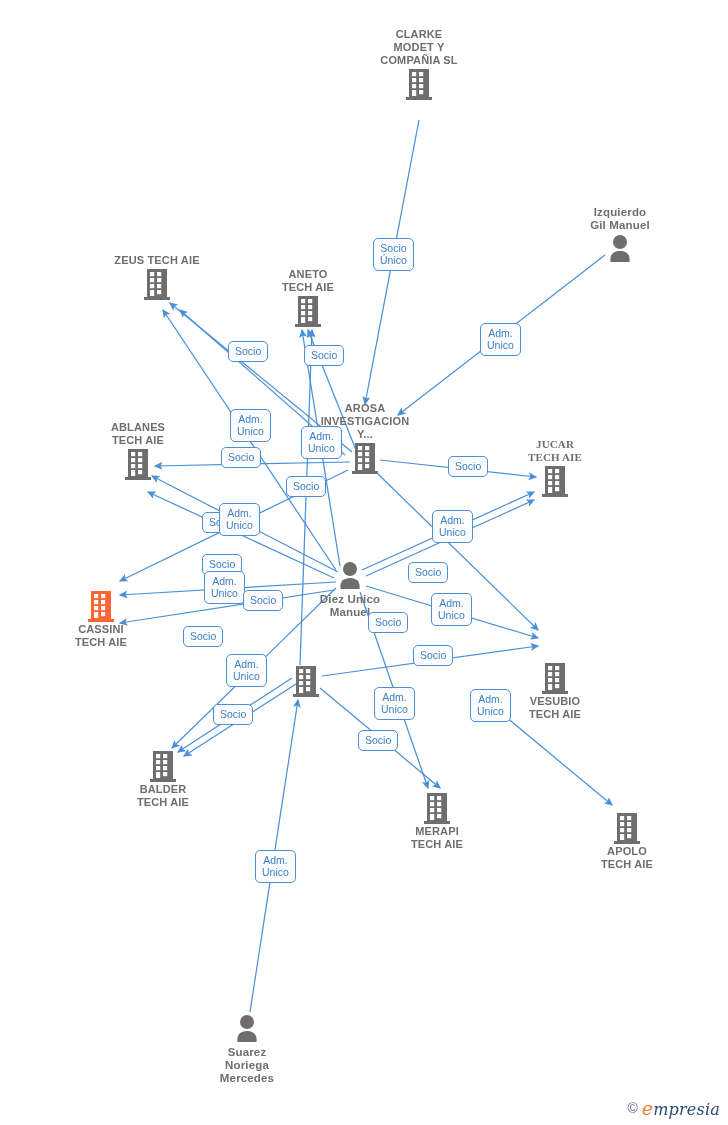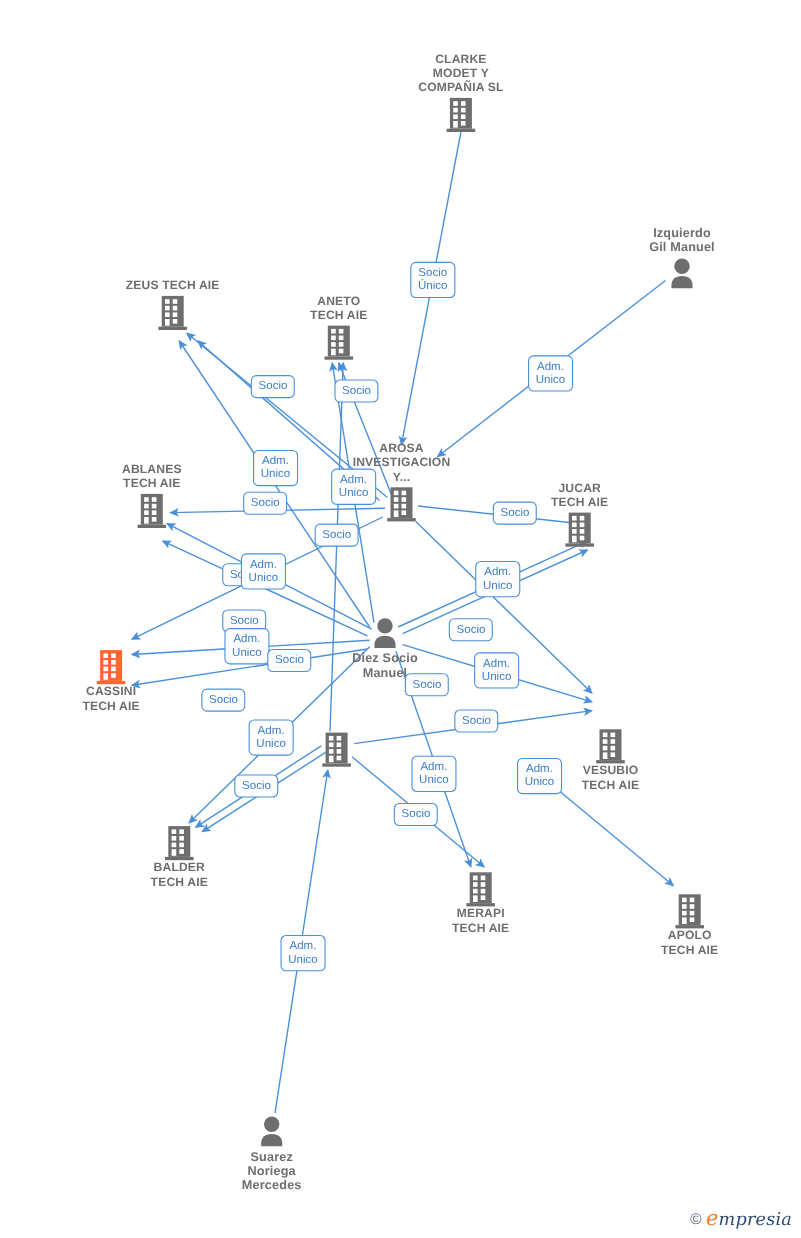--- a/index.html
+++ b/index.html
@@ -120,21 +120,21 @@
         <line x1="292" y1="678" x2="178" y2="752" stroke="#4a90d9" stroke-width="1.25" marker-end="url(#arrowhead)"></line>
         <line x1="296" y1="684" x2="184" y2="756" stroke="#4a90d9" stroke-width="1.25" marker-end="url(#arrowhead)"></line>
         <line x1="360" y1="592" x2="428" y2="788" stroke="#4a90d9" stroke-width="1.25" marker-end="url(#arrowhead)"></line>
         <line x1="320" y1="688" x2="440" y2="788" stroke="#4a90d9" stroke-width="1.25" marker-end="url(#arrowhead)"></line>
         <line x1="500" y1="712" x2="612" y2="805" stroke="#4a90d9" stroke-width="1.25" marker-end="url(#arrowhead)"></line>
         <line x1="250" y1="1012" x2="298" y2="700" stroke="#4a90d9" stroke-width="1.25" marker-end="url(#arrowhead)"></line>
       </g>
   </svg>
 
   <div id="node-layer">
-      <div class="node company labeltop" style="left: 419px; top: 48px;"><span class="caption"><span style="display:block">CLARKE</span><span style="display:block">MODET Y</span><span style="display:block">COMPAÑIA SL</span></span><span class="glyph"><svg class="ico" width="30" height="34" viewBox="0 0 30 34" aria-hidden="true">
+      <div class="node company labeltop" style="left: 419px; top: 28px;"><span class="caption"><span style="display:block">CLARKE</span><span style="display:block">MODET Y</span><span style="display:block">COMPAÑIA SL</span></span><span class="glyph"><svg class="ico" width="30" height="34" viewBox="0 0 30 34" aria-hidden="true">
             <rect x="5" y="2" width="20" height="28" fill="#6e6e6e"></rect>
             <rect x="2" y="30" width="26" height="3" fill="#6e6e6e"></rect>
             <g fill="#ffffff">
               <rect x="8" y="5" width="4.2" height="4.2"></rect>
               <rect x="15" y="5" width="4.2" height="4.2"></rect>
               <rect x="8" y="11" width="4.2" height="4.2"></rect>
               <rect x="15" y="11" width="4.2" height="4.2"></rect>
               <rect x="8" y="17" width="4.2" height="4.2"></rect>
               <rect x="15" y="17" width="4.2" height="4.2"></rect>
               <rect x="8" y="23" width="4.2" height="6"></rect>
@@ -194,21 +194,21 @@
               <rect x="8" y="5" width="4.2" height="4.2"></rect>
               <rect x="15" y="5" width="4.2" height="4.2"></rect>
               <rect x="8" y="11" width="4.2" height="4.2"></rect>
               <rect x="15" y="11" width="4.2" height="4.2"></rect>
               <rect x="8" y="17" width="4.2" height="4.2"></rect>
               <rect x="15" y="17" width="4.2" height="4.2"></rect>
               <rect x="8" y="23" width="4.2" height="6"></rect>
               <rect x="15" y="23" width="4.2" height="4.2"></rect>
             </g>
           </svg></span></div>
-      <div class="node company labeltop" style="left: 527px; top: 438px;"><span class="caption"><span style="display:block">JUCAR</span><span style="display:block">TECH AIE</span></span><span class="glyph"><svg class="ico" width="30" height="34" viewBox="0 0 30 34" aria-hidden="true">
+      <div class="node company labeltop" style="left: 555px; top: 438px; font-family: Liberation Serif, serif;"><span class="caption"><span style="display:block">JUCAR</span><span style="display:block">TECH AIE</span></span><span class="glyph"><svg class="ico" width="30" height="34" viewBox="0 0 30 34" aria-hidden="true">
             <rect x="5" y="2" width="20" height="28" fill="#6e6e6e"></rect>
             <rect x="2" y="30" width="26" height="3" fill="#6e6e6e"></rect>
             <g fill="#ffffff">
               <rect x="8" y="5" width="4.2" height="4.2"></rect>
               <rect x="15" y="5" width="4.2" height="4.2"></rect>
               <rect x="8" y="11" width="4.2" height="4.2"></rect>
               <rect x="15" y="11" width="4.2" height="4.2"></rect>
               <rect x="8" y="17" width="4.2" height="4.2"></rect>
               <rect x="15" y="17" width="4.2" height="4.2"></rect>
               <rect x="8" y="23" width="4.2" height="6"></rect>
@@ -225,21 +225,21 @@
               <rect x="15" y="11" width="4.2" height="4.2"></rect>
               <rect x="8" y="17" width="4.2" height="4.2"></rect>
               <rect x="15" y="17" width="4.2" height="4.2"></rect>
               <rect x="8" y="23" width="4.2" height="6"></rect>
               <rect x="15" y="23" width="4.2" height="4.2"></rect>
             </g>
           </svg></span><span class="caption"><span style="display:block">CASSINI</span><span style="display:block">TECH AIE</span></span></div>
       <div class="node person" style="left: 350px; top: 559px;"><span class="glyph"><svg class="ico" width="30" height="34" viewBox="0 0 30 34" aria-hidden="true">
             <circle cx="15" cy="10" r="7" fill="#6e6e6e"></circle>
             <path d="M15 19c-6.4 0-9.6 3.6-9.6 8.2V30h19.2v-2.8C24.6 22.6 21.4 19 15 19Z" fill="#6e6e6e"></path>
-          </svg></span><span class="caption"><span style="display:block">Diez Socio</span><span style="display:block">Manuel</span></span></div>
+          </svg></span><span class="caption"><span style="display:block">Diez Unico</span><span style="display:block">Manuel</span></span></div>
       <div class="node company" style="left: 555px; top: 661px;"><span class="glyph"><svg class="ico" width="30" height="34" viewBox="0 0 30 34" aria-hidden="true">
             <rect x="5" y="2" width="20" height="28" fill="#6e6e6e"></rect>
             <rect x="2" y="30" width="26" height="3" fill="#6e6e6e"></rect>
             <g fill="#ffffff">
               <rect x="8" y="5" width="4.2" height="4.2"></rect>
               <rect x="15" y="5" width="4.2" height="4.2"></rect>
               <rect x="8" y="11" width="4.2" height="4.2"></rect>
               <rect x="15" y="11" width="4.2" height="4.2"></rect>
               <rect x="8" y="17" width="4.2" height="4.2"></rect>
               <rect x="15" y="17" width="4.2" height="4.2"></rect>

